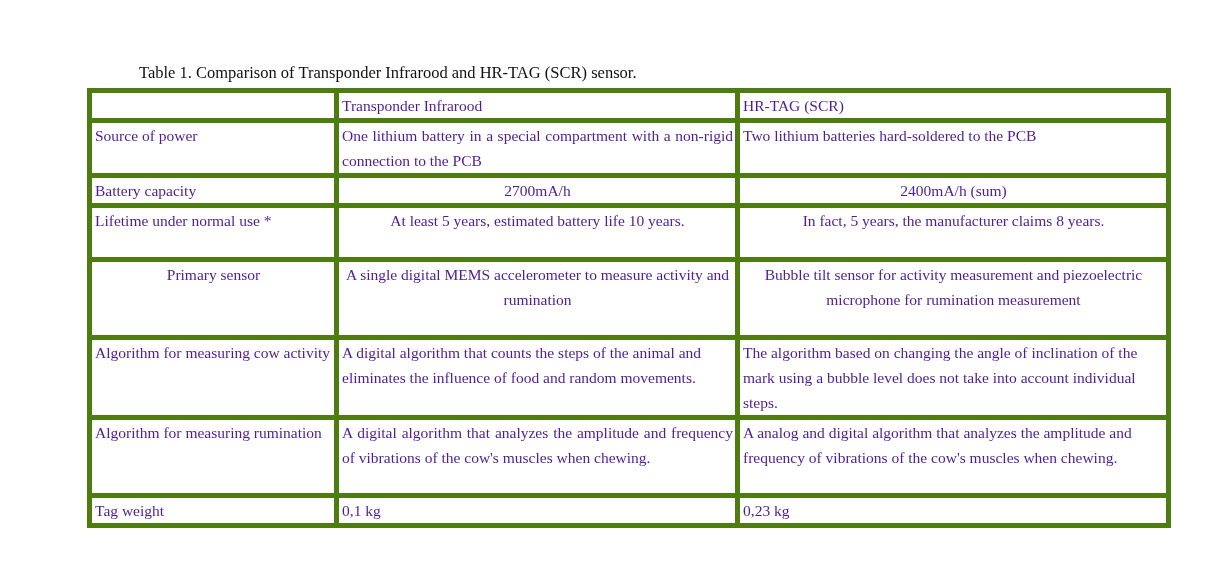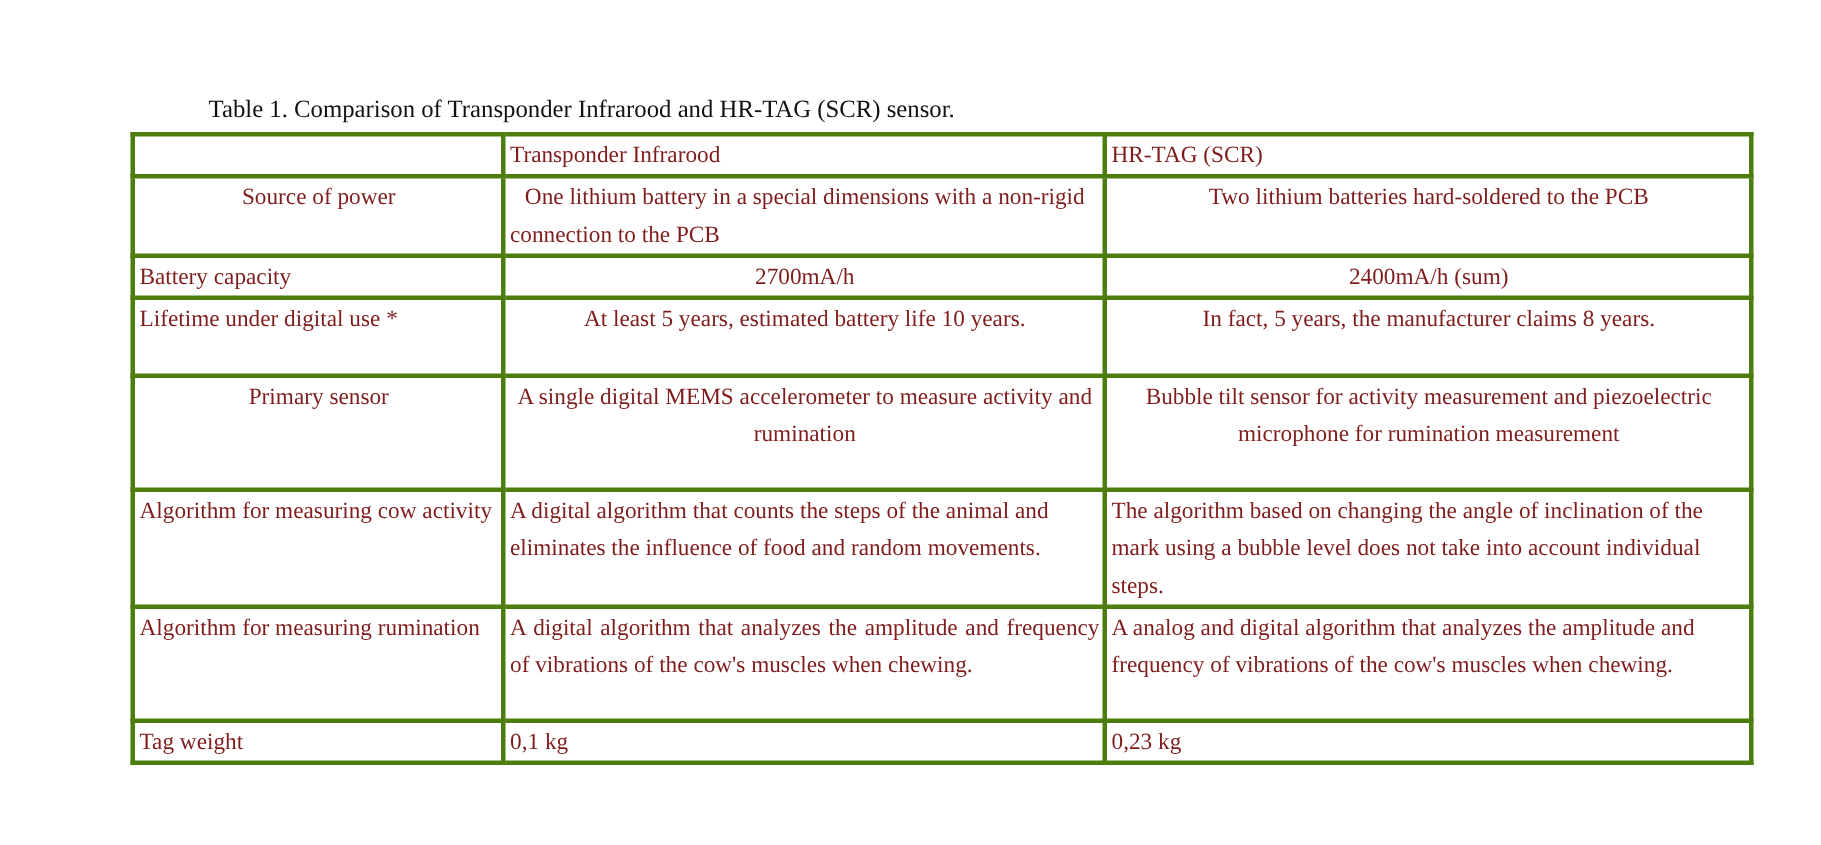--- a/index.html
+++ b/index.html
@@ -48,40 +48,40 @@
     table-layout: fixed;
     font-size: 15.5px;
     line-height: 25px;
   }
 
   table.cmp col.c0 { width: 247px; }
   table.cmp col.c1 { width: 401px; }
   table.cmp col.c2 { width: 431px; }
 
   table.cmp td {
-    border: 3px solid #4d7c0f;
+    border: 5px solid #4d7c0f;
     padding: 0px 2px 0px 3px;
     vertical-align: top;
-    color: #7f1d1d;
+    color: #4c1d95;
     word-wrap: break-word;
     overflow-wrap: break-word;
   }
 
   
   td.vtop { vertical-align: top; }
   td.vbottom { vertical-align: bottom; }
 
   
   td.left { text-align: left; }
   td.center { text-align: center; }
   td.justify { text-align: justify; text-align-last: left; }
 
   
   tr.r-header td { height: 22px; }
-  tr.r-power td { height: 49px; text-align: center; }
+  tr.r-power td { height: 49px; }
   tr.r-batt td { height: 23px; margin-left: 44px; }
   tr.r-life td { height: 49px; }
   tr.r-sensor td { height: 73px; text-align: center; }
   tr.r-actalg td { height: 72px; }
   tr.r-rumalg td { height: 73px; }
   tr.r-weight td { height: 25px; }
   tr.r-dims td { height: 25px; }
 </style>
 </head>
 <body>
@@ -100,32 +100,32 @@
       <tbody>
 
         <tr class="r-header">
           <td class="vtop left"></td>
           <td class="vtop left">Transponder Infrarood</td>
           <td class="vtop left">HR-TAG (SCR)</td>
         </tr>
 
         <tr class="r-power">
           <td class="vtop left">Source of power</td>
-          <td class="vtop justify">One lithium battery in a special dimensions with a non-rigid connection to the PCB</td>
+          <td class="vtop justify">One lithium battery in a special compartment with a non-rigid connection to the PCB</td>
           <td class="vtop left">Two lithium batteries hard-soldered to the PCB</td>
         </tr>
 
         <tr class="r-batt">
           <td class="vtop left">Battery capacity</td>
           <td class="vtop center">2700mA/h</td>
           <td class="vtop center">2400mA/h (sum)</td>
         </tr>
 
         <tr class="r-life">
-          <td class="vtop left">Lifetime under digital use *</td>
+          <td class="vtop left">Lifetime under normal use *</td>
           <td class="vbottom center">At least 5 years, estimated battery life 10 years.</td>
           <td class="vtop center">In fact, 5 years, the manufacturer claims 8 years.</td>
         </tr>
 
         <tr class="r-sensor">
           <td class="vtop left">Primary sensor</td>
           <td class="vtop left">A single digital MEMS accelerometer to measure activity and rumination</td>
           <td class="vtop left">Bubble tilt sensor for activity measurement and piezoelectric microphone for rumination measurement</td>
         </tr>
 

